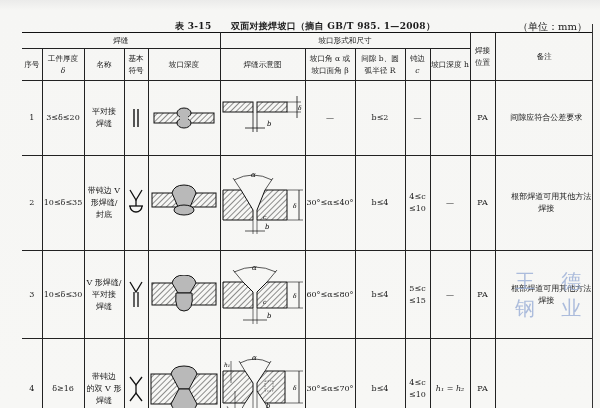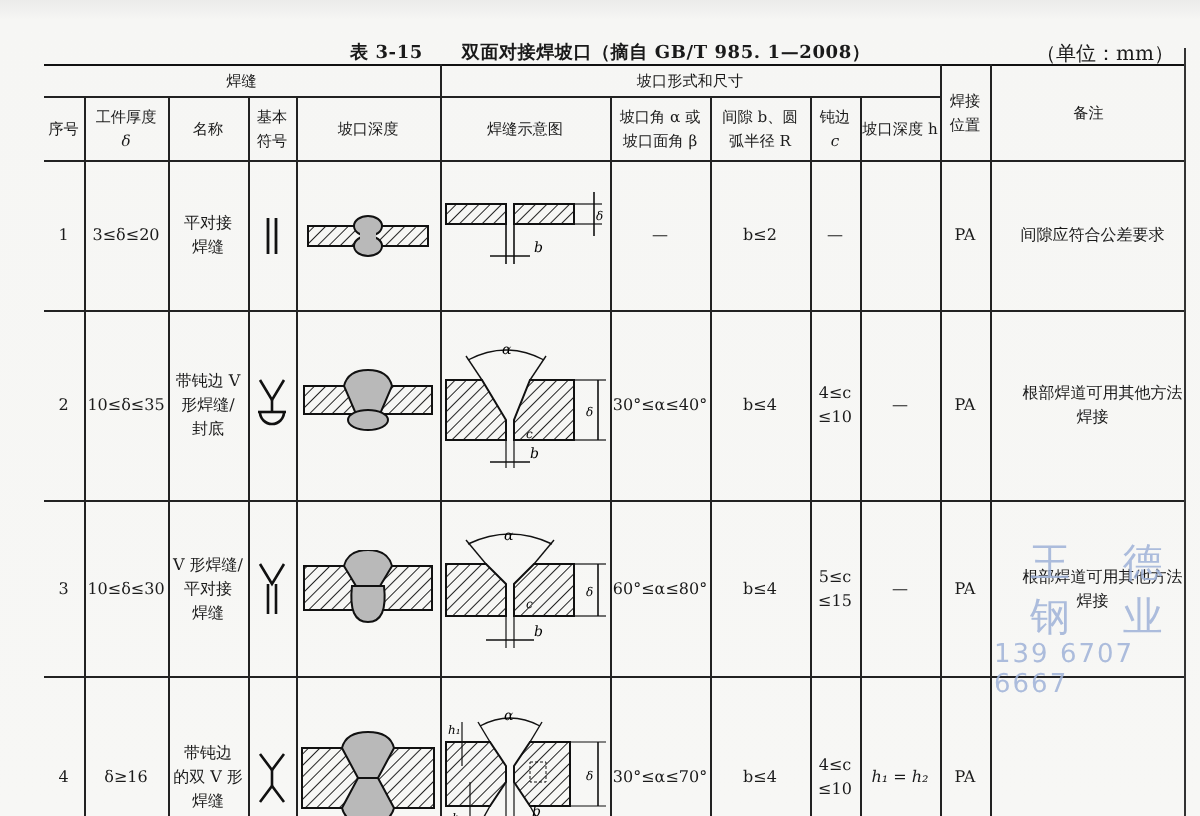--- a/index.html
+++ b/index.html
@@ -305,15 +305,14 @@
       <td>PA</td>
       <td class="remark right-open"></td>
     </tr>
   </tbody>
     </table>
 
   <div class="right-border"></div>
 
   <div class="watermark">
     <div class="wm-cn">王 德 钢 业</div>
-    <div class="wm-num">139 6707 6667</div>
   </div>
 </div>
 
 </body></html>

